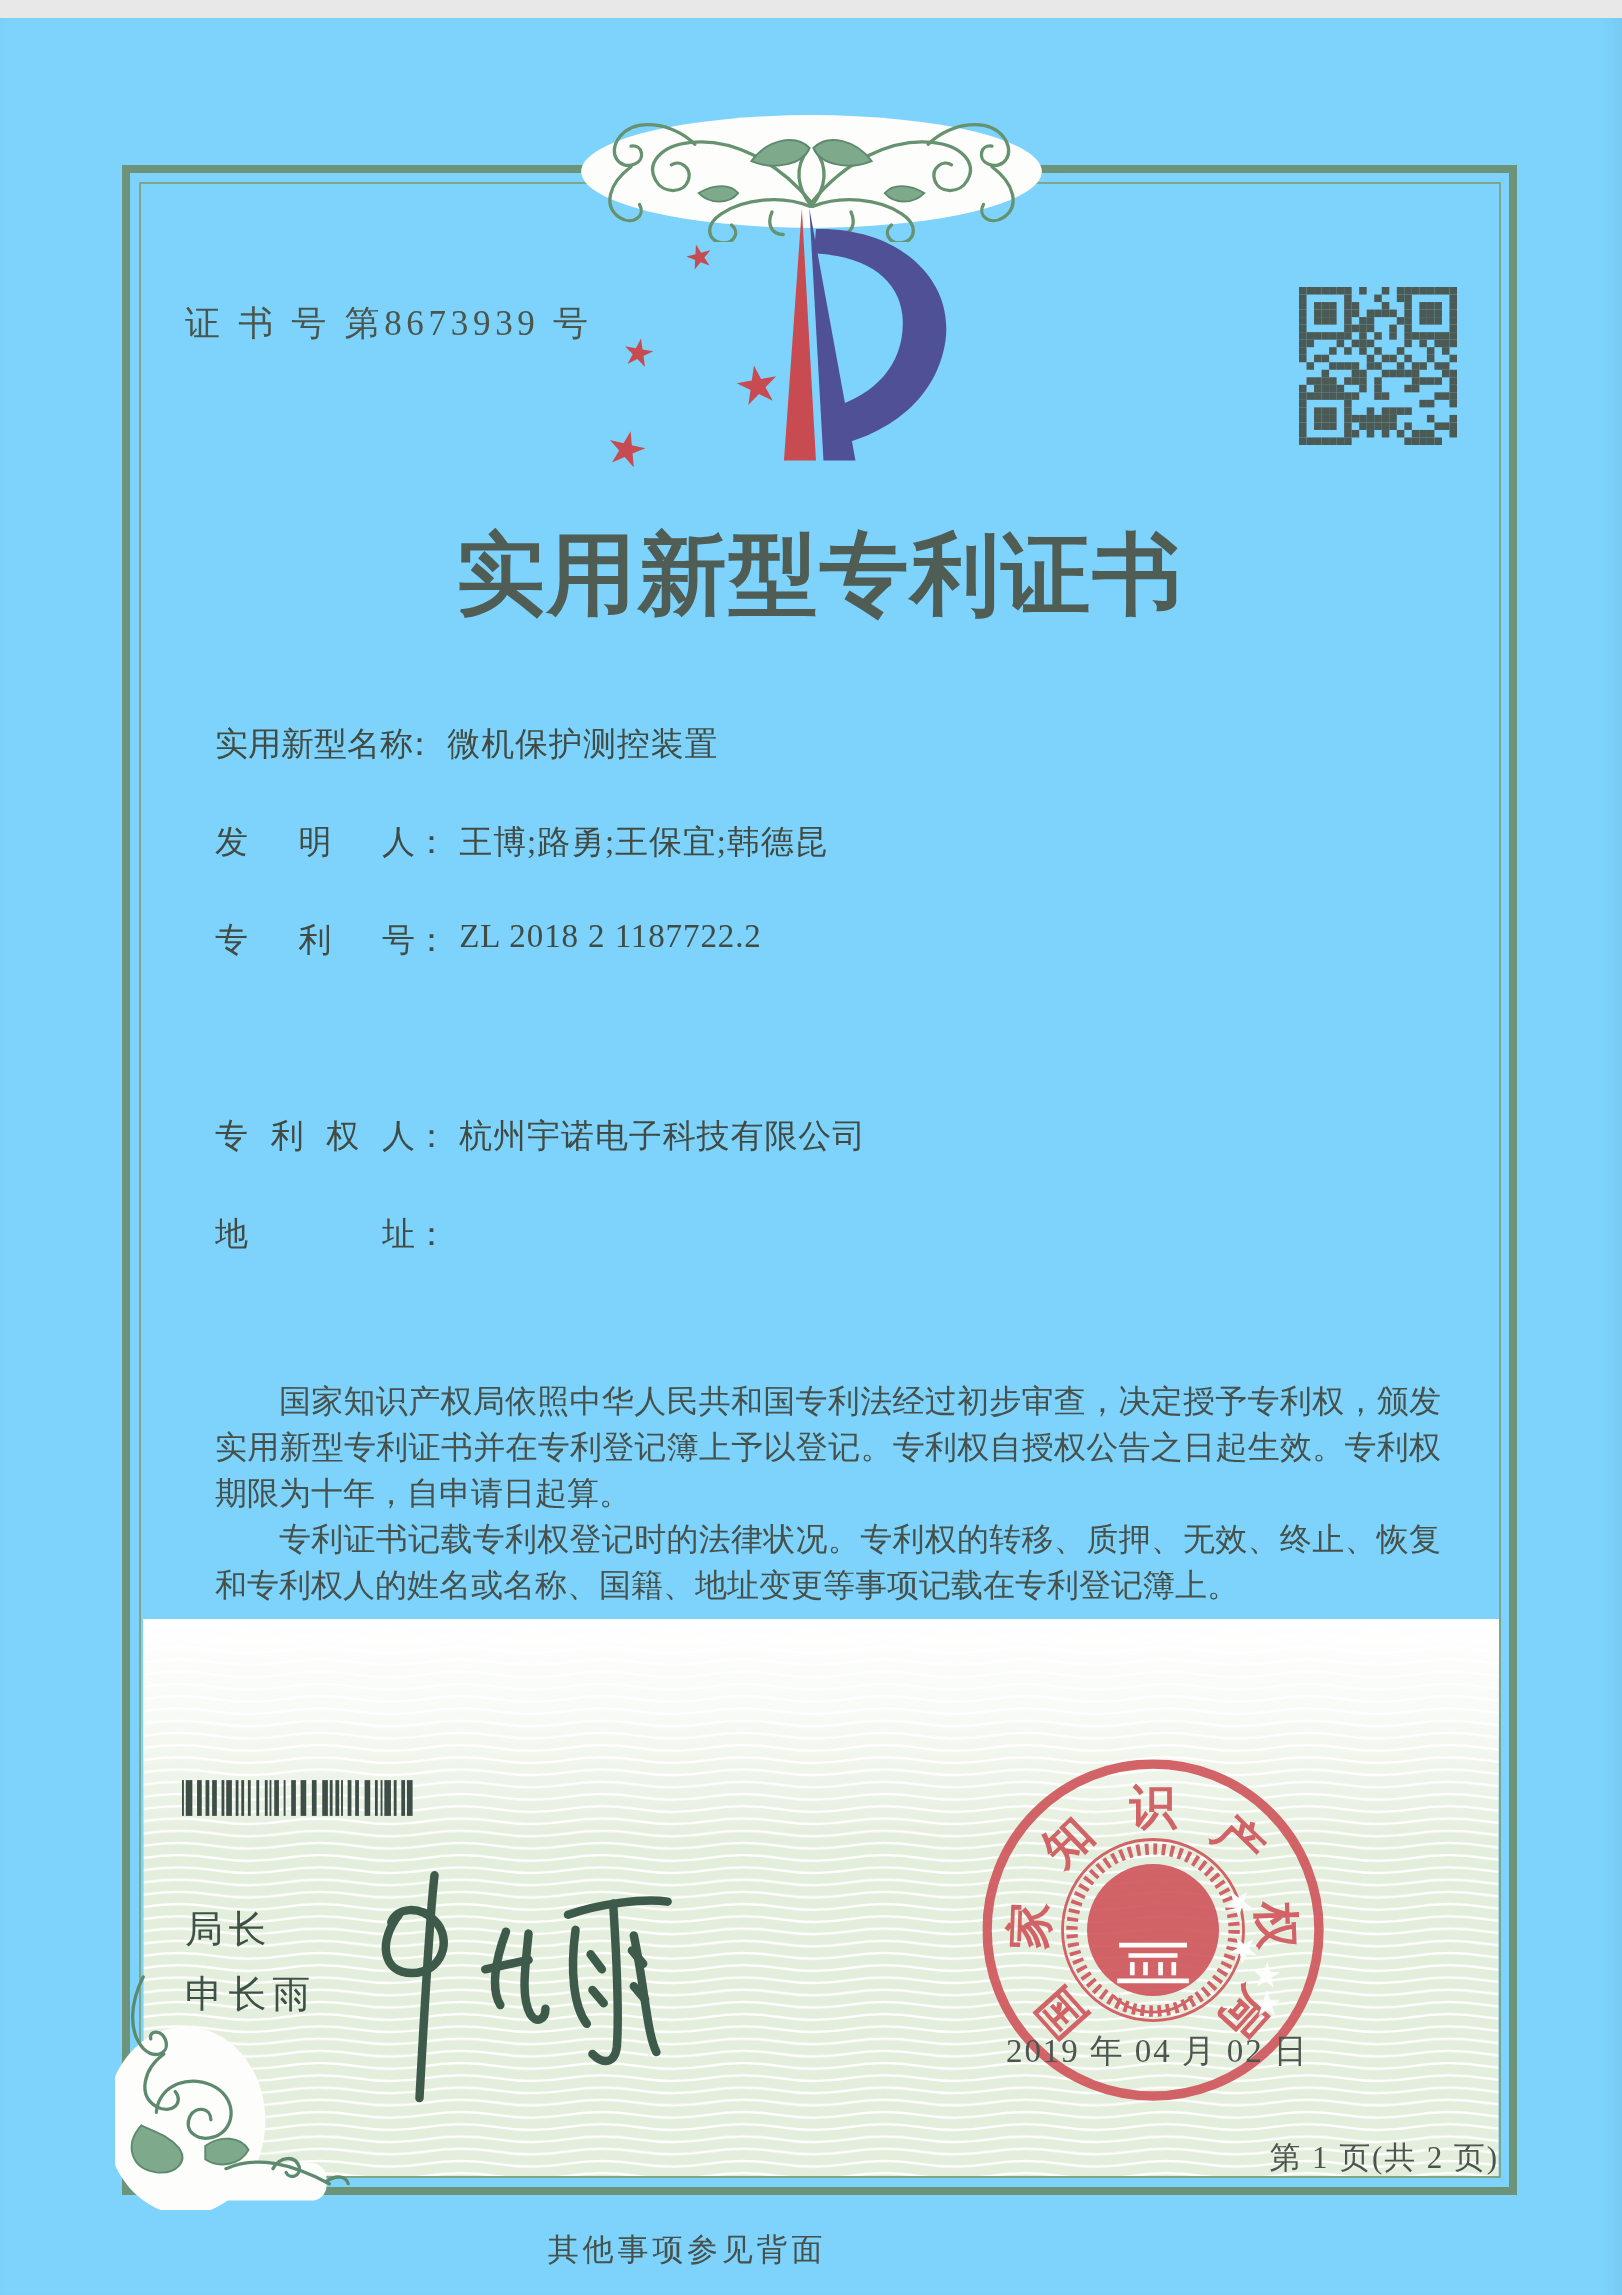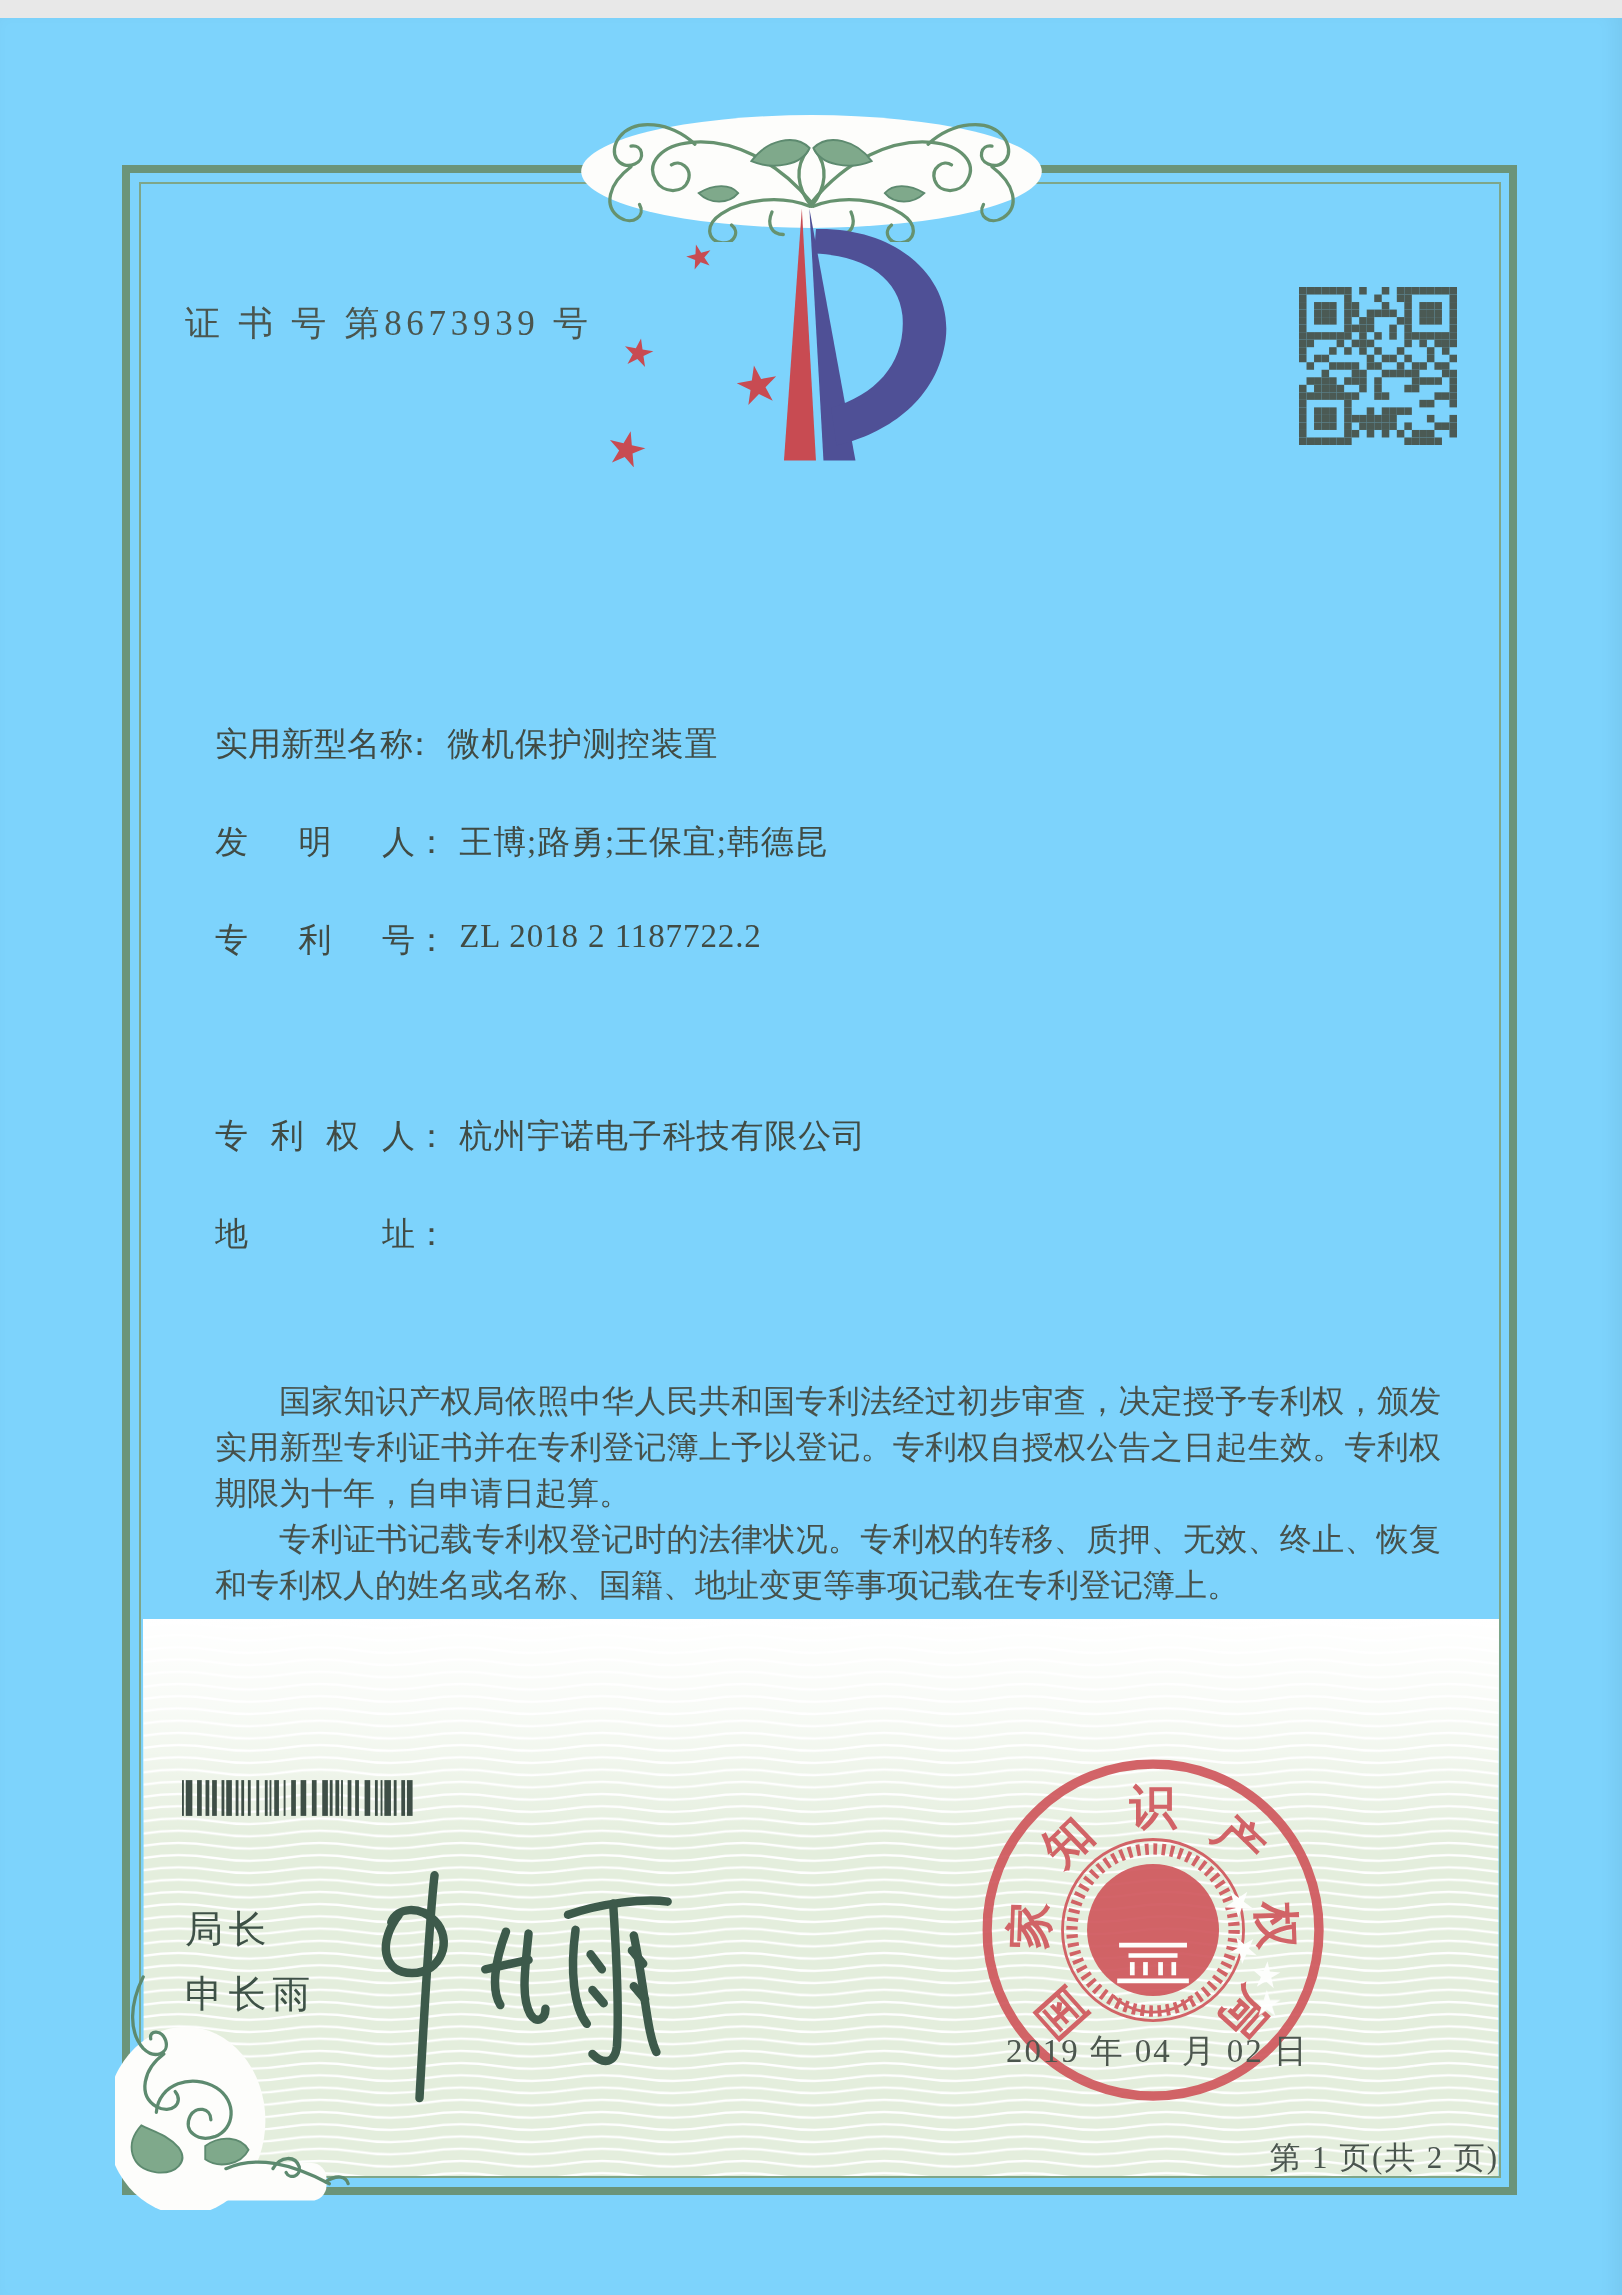--- a/index.html
+++ b/index.html
@@ -337,20 +337,21 @@
       <rect x="32" y="160" width="8" height="8"></rect>
       <rect x="40" y="160" width="8" height="8"></rect>
       <rect x="48" y="160" width="8" height="8"></rect>
       <rect x="112" y="160" width="8" height="8"></rect>
       <rect x="120" y="160" width="8" height="8"></rect>
       <rect x="128" y="160" width="8" height="8"></rect>
       <rect x="136" y="160" width="8" height="8"></rect>
       <rect x="144" y="160" width="8" height="8"></rect>
     </svg>
 
+  <div class="abs title">实用新型专利证书</div>
 
   <div class="abs row" style="top:704px">
     <span class="lbl w200">实用新型名称</span><span class="colon">：</span><span class="val">微机保护测控装置</span>
   </div>
   <div class="abs row" style="top:802px">
     <span class="lbl w212">发明人</span><span class="colon">：</span><span class="val">王博;路勇;王保宜;韩德昆</span>
   </div>
   <div class="abs row" style="top:900px">
     <span class="lbl w212">专利号</span><span class="colon">：</span><span class="val">ZL 2018 2 1187722.2</span>
   </div>
@@ -454,15 +455,16 @@
           <path d="M154,246 L230,246"></path>
         </g>
         <path d="M150,262 A60,60 0 0 0 234,262" fill="none" stroke="#cf5358" stroke-width="3"></path>
       </g>
     </g>
   </svg>
 
   <div class="abs seal-date">2019 年 04 月 02 日</div>
 
   <div class="abs page-footer">第 1 页(共 2 页)</div>
+  <div class="abs back-note">其他事项参见背面</div>
 
 </div>
 
 
 </body></html>

